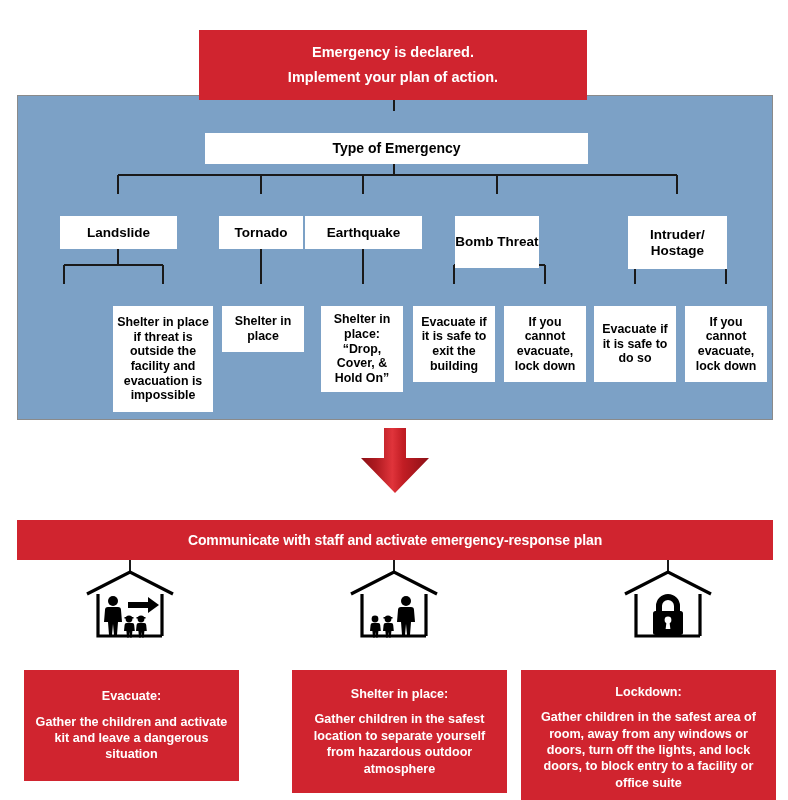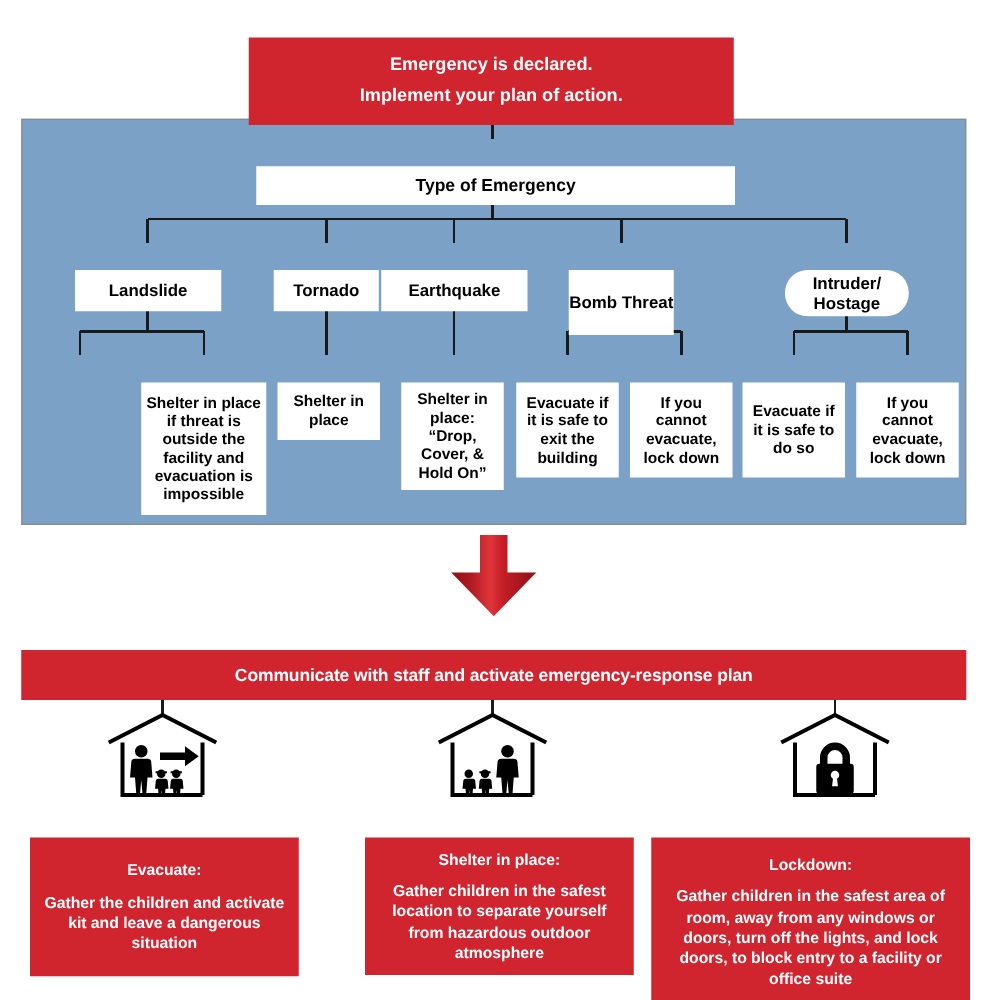--- a/index.html
+++ b/index.html
@@ -80,21 +80,21 @@
     width: 383px;
     height: 31px;
     font-size: 14px;
   }
 
   .lvl2 { font-size: 13.5px; z-index: 4; }
   #box-landslide   { left: 60px;  top: 194px; width: 117px; height: 33px; }
   #box-tornado     { left: 219px; top: 194px; width: 84px;  height: 33px; }
   #box-earthquake  { left: 305px; top: 194px; width: 117px; height: 33px; }
   #box-bomb        { left: 455px; top: 194px; width: 84px;  height: 52px; }
-  #box-intruder    { left: 628px; top: 194px; width: 99px;  height: 37px; border-radius: 18px; }
+  #box-intruder    { left: 628px; top: 194px; width: 99px;  height: 53px; }
 
   .lvl3 { font-size: 12.4px; z-index: 4; padding: 5px 4px; }
   #box-a1 { left: 18px;  top: 284px; width: 92px;  height: 56px; }
   #box-a2 { left: 113px; top: 284px; width: 100px; height: 106px; }
   #box-b1 { left: 222px; top: 284px; width: 82px;  height: 46px; }
   #box-c1 { left: 321px; top: 284px; width: 82px;  height: 86px; }
   #box-d1 { left: 413px; top: 284px; width: 82px;  height: 76px; }
   #box-d2 { left: 504px; top: 284px; width: 82px;  height: 76px; }
   #box-e1 { left: 594px; top: 284px; width: 82px;  height: 76px; }
   #box-e2 { left: 685px; top: 284px; width: 82px;  height: 76px; }
@@ -136,21 +136,21 @@
     background: #D0242F;
     color: #ffffff;
     z-index: 5;
     font-size: 12.6px;
     padding: 8px 8px;
     line-height: 1.3;
   }
   .desc-box .title { margin-bottom: 9px; }
   .desc-box .body  { font-weight: bold; }
   #desc-evacuate { left: 24px;  top: 648px; width: 215px; height: 111px; }
-  #desc-shelter  { left: 292px; top: 648px; width: 215px; height: 110px; }
+  #desc-shelter  { left: 292px; top: 648px; width: 215px; height: 123px; }
   #desc-lockdown { left: 521px; top: 648px; width: 255px; height: 135px; }
 </style>
 </head>
 <body>
 
 <div id="page">
 
   <div class="node red-banner" id="banner-top">
     <div class="line">Emergency is declared.</div>
     <div class="line">Implement your plan of action.</div>

